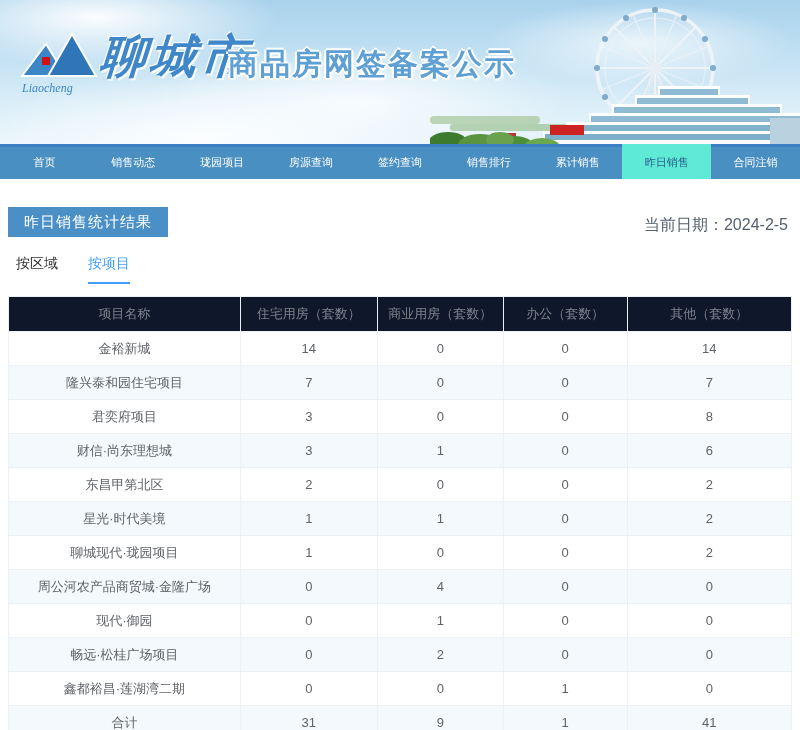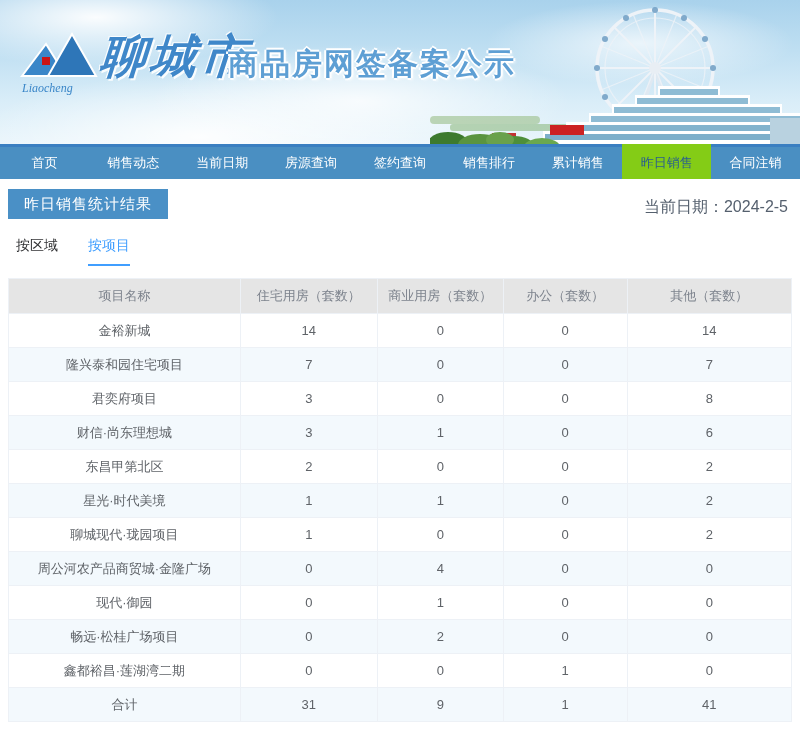--- a/index.html
+++ b/index.html
@@ -32,51 +32,51 @@
     position:absolute; left:228px; top:44px;
     font-size:30px; font-weight:800; color:#5e9fd4; letter-spacing:2px;
     text-shadow:2px 0 0 #fff,-2px 0 0 #fff,0 2px 0 #fff,0 -2px 0 #fff,2px 2px 3px rgba(255,255,255,.8);
   }
   .scene { position:absolute; right:0; top:0; width:370px; height:147px; }
   
   .nav {
     width:800px; height:32px; background:#4a8fc2; display:flex; position:relative;
   }
   .nav-item {
-    flex:1; text-align:center; line-height:32px; font-size:13px; color:#fff;
-    cursor:pointer; white-space:nowrap;
+    flex:1; text-align:center; line-height:32px; font-size:11px; color:#fff;
+    cursor:pointer; white-space:nowrap;font-family:Liberation Mono, monospace;
   }
   .nav-item.active {
-    background:#84cc16; color:#2b5f8e; margin-top:-3px; padding-top:3px; height:35px;
+    background:#5eead4; color:#2b5f8e; margin-top:-3px; padding-top:3px; height:35px;
   }
   
   .page-head {
     display:flex; justify-content:space-between; align-items:flex-start;
-    padding:10px 12px 0 8px;
+    padding:28px 12px 0 8px;
   }
   .page-title {
     background:#4a90c6; color:#fff; font-size:15px;
     height:30px; line-height:30px; padding:0 16px; letter-spacing:1px;
   }
   .current-date { font-size:16px; color:#55606e; margin-top:8px; }
   
   .view-tabs { padding:18px 8px 0 16px; display:flex; }
   .view-tab {
     font-size:14px; color:#303133; margin-right:30px; padding-bottom:9px;
     cursor:pointer; border-bottom:2px solid transparent;
   }
   .view-tab.active { color:#409eff; border-bottom-color:#409eff; }
   
   .table-wrap { padding:12px 8px 0 8px; }
   table { width:100%; border-collapse:collapse; font-size:13px; color:#5f6368; table-layout:fixed; }
   th, td {
     border:1px solid #edf1f6; text-align:center; height:34px;
     overflow:hidden; white-space:nowrap;
   }
-  th { background:#e5e5e5; color:#7d838d; font-weight:normal; height:35px; }
+  th { background:#0f172a; color:#7d838d; font-weight:normal; height:35px; }
   tbody tr:nth-child(even) td { background:#f3f9fd; }
 </style>
 </head>
 <body>
 
 <div class="banner">
   <div class="logo-wrap">
     <svg width="86" height="78" viewBox="0 0 86 78">
       <polygon points="6,52 30,20 50,52" fill="#3a86c8" stroke="#ffffff" stroke-width="2"></polygon>
       <polygon points="32,52 56,10 80,52" fill="#2e76b8" stroke="#ffffff" stroke-width="2"></polygon>
@@ -152,21 +152,21 @@
         <ellipse cx="112" cy="147" rx="18" ry="9" fill="#6aa84f"></ellipse>
         <ellipse cx="70" cy="140" rx="14" ry="8" fill="#69a14c"></ellipse>
       </g>
     </svg>
   </div>
 </div>
 
 <div class="nav">
     <div class="nav-item">首页</div>
     <div class="nav-item">销售动态</div>
-    <div class="nav-item">当前日期</div>
+    <div class="nav-item">珑园项目</div>
     <div class="nav-item">房源查询</div>
     <div class="nav-item">签约查询</div>
     <div class="nav-item">销售排行</div>
     <div class="nav-item">累计销售</div>
     <div class="nav-item active">昨日销售</div>
     <div class="nav-item">合同注销</div>
   </div>
 
 <div class="page-head">
   <div class="page-title">昨日销售统计结果</div>

